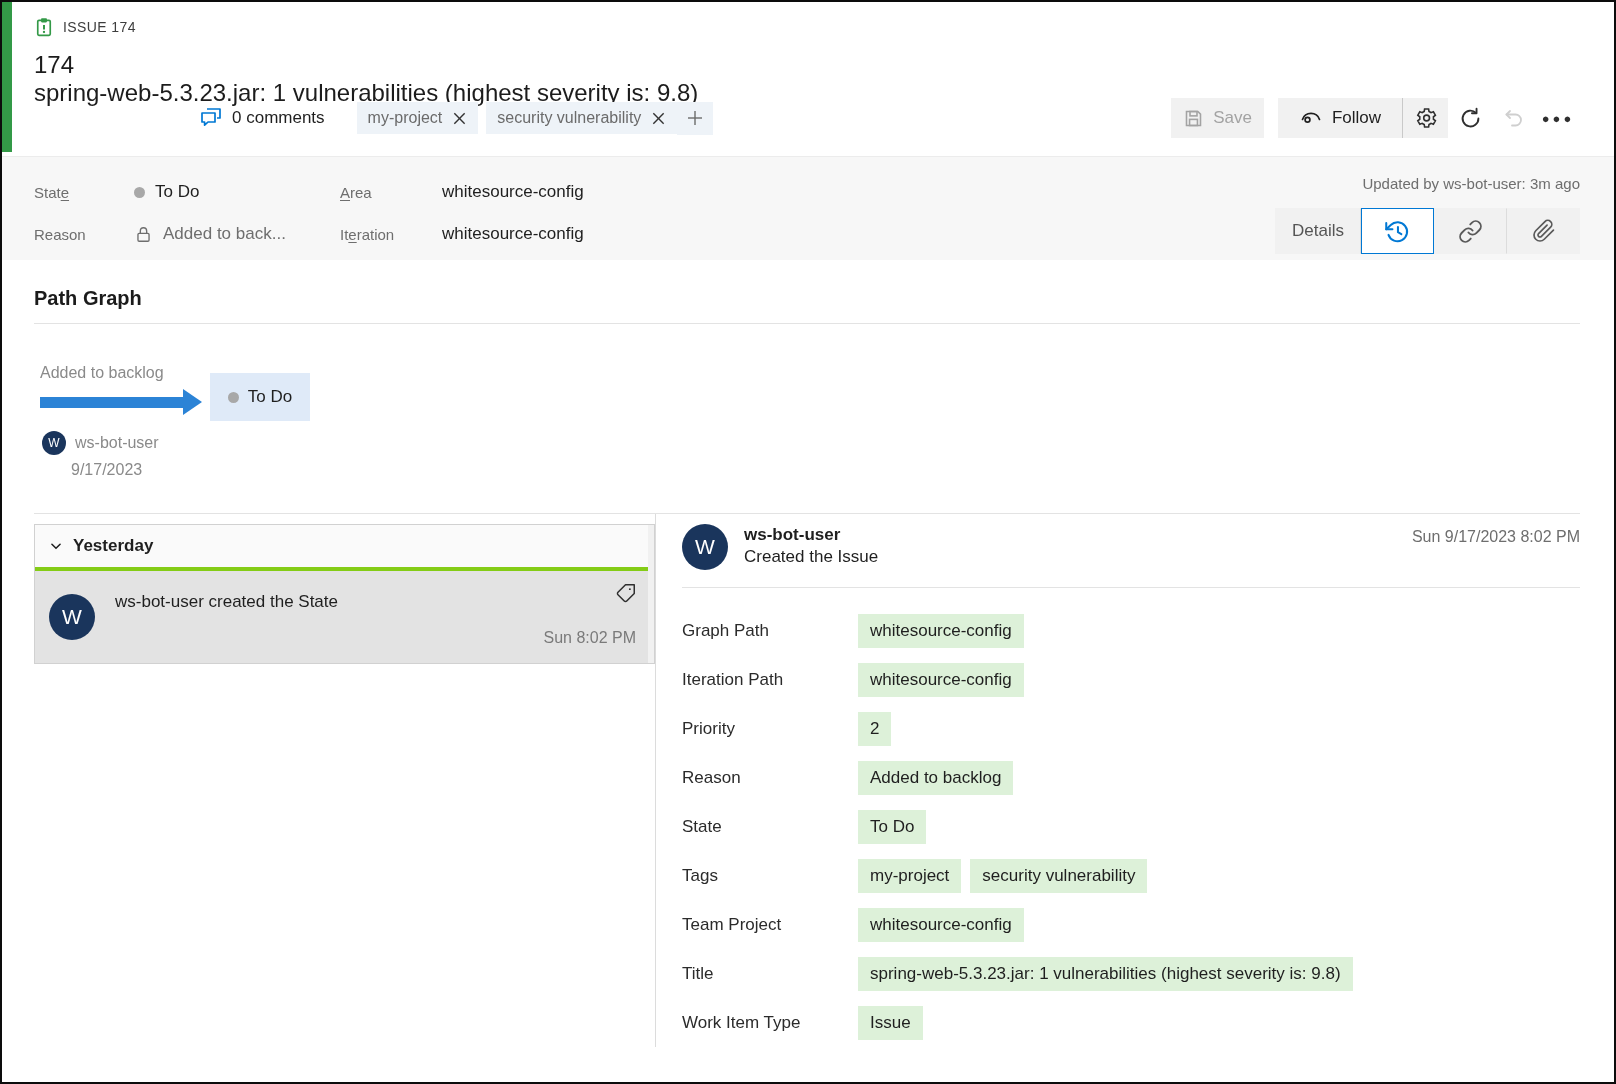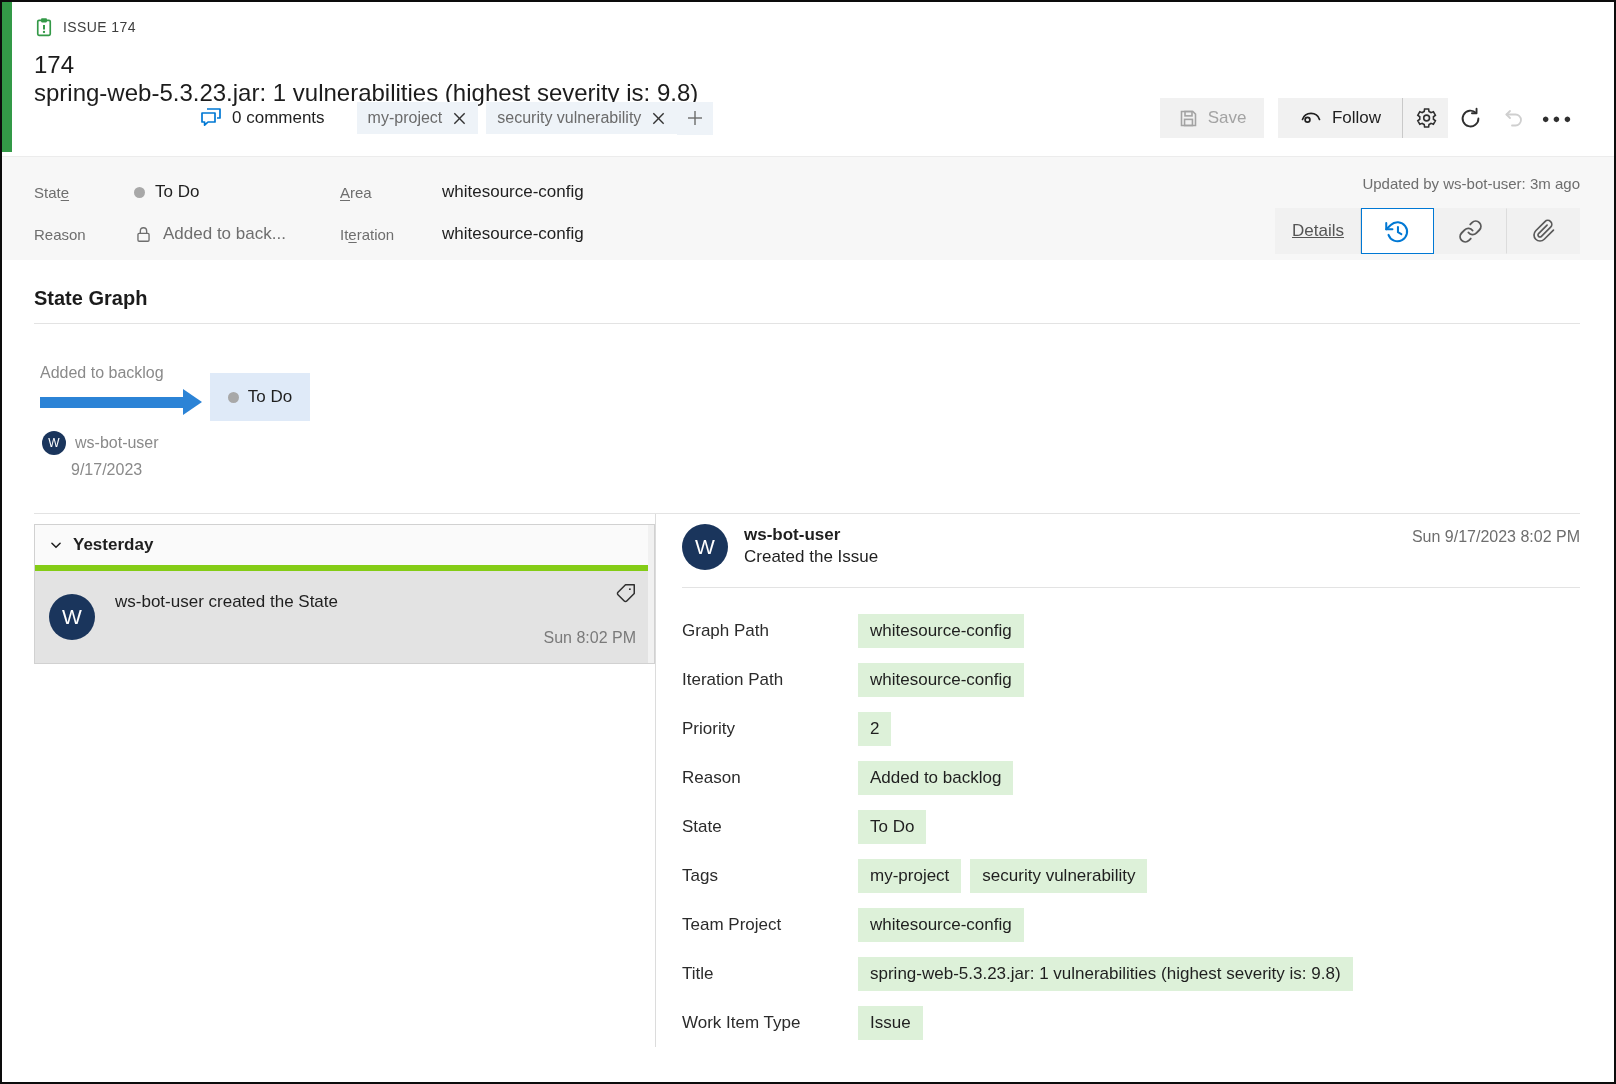--- a/index.html
+++ b/index.html
@@ -18,39 +18,39 @@
   .assignee { display:flex; align-items:center; gap:9px; width:290px; }
   .assignee-name { font-size:17px; color:#5f5f5f; }
   .comments { display:flex; align-items:center; gap:9px; margin-left:165px; }
   .comments-text { font-size:17px; color:#1f1f1f; }
   .tag-list { display:flex; align-items:center; gap:8px; margin-left:32px; }
   .tag-chip { display:inline-flex; align-items:center; gap:10px; background:#eef3f8; padding:7px 11px; font-size:16px; color:#6b6b6b; }
   .tag-remove { display:inline-flex; cursor:pointer; }
   .tag-add { display:inline-flex; align-items:center; justify-content:center; background:#eef3f8; width:36px; height:33px; cursor:pointer; }
   .toolbar { display:flex; align-items:center; margin-left:auto; }
   .btn { display:flex; align-items:center; justify-content:center; gap:9px; height:40px; background:#f1f1f1; cursor:pointer; }
-  .btn-save { width:104px; color:#a3a3a3; font-size:17px; }
+  .btn-save { width:93px; color:#a3a3a3; font-size:17px; }
   .btn-follow-group { display:flex; margin-left:14px;align-items:flex-end; }
   .btn-follow { width:124px; color:#1f1f1f; font-size:17px; }
   .btn-gear { width:46px; border-left:1px solid #c9c9c9; }
   .icon-btn { width:44px; height:40px; display:flex; align-items:center; justify-content:center; cursor:pointer; }
   .ellipsis { font-size:13px; letter-spacing:3px; color:#2f2f2f; font-weight:bold; }
 
   
   .statebar { position:relative; margin-top:16px; height:104px; background:#f7f7f7; border-top:1px solid #ececec; padding:14px 34px 0 32px; }
   .sb-grid { display:grid; grid-template-columns:100px 206px 102px auto; grid-auto-rows:42px; align-items:center; width:640px; }
   .sb-label { font-size:15px; color:#6e6e6e; }
   .ak { text-decoration:underline; text-underline-offset:2px; }
   .sb-value { font-size:17px; color:#1f1f1f; display:flex; align-items:center; gap:10px; }
   .sb-value.muted { color:#6e6e6e; }
   .state-dot { width:11px; height:11px; border-radius:50%; background:#a8a8a8; display:inline-block; }
   .sb-right { position:absolute; top:18px; right:34px; text-align:right; }
   .updated { font-size:15px; color:#6e6e6e; }
   .tabstrip { display:flex; margin-top:16px; }
-  .tab { height:46px; background:#f1f1f1; display:flex; align-items:center; justify-content:center; cursor:pointer; border:1px solid #f1f1f1; border-right:1px solid #dcdcdc;text-decoration:underline; }
+  .tab { height:46px; background:#f1f1f1; display:flex; align-items:center; justify-content:center; cursor:pointer; border:1px solid #f1f1f1; border-right:1px solid #dcdcdc; }
   .tab:last-child { border-right:1px solid #f1f1f1; }
   .tab-details { width:86px; font-size:17px; color:#555; }
   .tab-icon { width:73px; }
   .tab.selected { background:#fff; border:1px solid #0078d4; }
 
   
   .content { padding:0 34px 0 32px; }
   h2.section { font-size:20px; font-weight:bold; color:#1b1b1b; margin-top:27px; }
   .rule { border-bottom:1px solid #e3e3e3; margin-top:13px; }
 
@@ -63,21 +63,21 @@
   .graph-user { position:absolute; left:8px; top:86px; display:flex; align-items:center; gap:9px; }
   .avatar { border-radius:50%; background:#1a355c; color:#fff; display:flex; align-items:center; justify-content:center; }
   .avatar-sm { width:24px; height:24px; font-size:12px; }
   .avatar-lg { width:46px; height:46px; font-size:21px; }
   .graph-user-name, .graph-date { font-size:16px; color:#8a8a8a; }
   .graph-date { position:absolute; left:37px; top:116px; }
 
   .history-cols { display:flex; height:533px; }
   .h-left { width:621px; padding-top:10px; }
   .list-panel { position:relative; border:1px solid #d1d1d1; background:#fff; }
-  .group-header { display:flex; align-items:center; gap:10px; height:46px; background:#fafafa; padding-left:14px; border-bottom:6px solid #84cc16; cursor:pointer; }
+  .group-header { display:flex; align-items:center; gap:10px; height:46px; background:#fafafa; padding-left:14px; border-bottom:4px solid #84cc16; cursor:pointer; }
   .group-title { font-size:17px; font-weight:bold; color:#1f1f1f; }
   .list-item { position:relative; height:92px; background:#e3e3e3; cursor:pointer; }
   .li-avatar { position:absolute; left:14px; top:23px; }
   .li-text { position:absolute; left:80px; top:21px; font-size:17px; color:#1f1f1f; }
   .li-tag-icon { position:absolute; right:18px; top:12px; }
   .li-time { position:absolute; right:18px; bottom:16px; font-size:16px; color:#7a7a7a; }
   .list-scroll { position:absolute; top:0; right:0; bottom:0; width:6px; background:#f1f1f1; }
   .h-divider { width:1px; background:#dcdcdc; }
   .h-right { flex:1; padding:10px 0 0 26px; }
   .detail-head { display:flex; align-items:flex-start; }
@@ -260,21 +260,21 @@
             <svg width="24" height="24" viewBox="0 0 24 24" fill="none" stroke="#595959" stroke-width="1.7" stroke-linecap="round" stroke-linejoin="round">
                 <path d="M21.44 11.05l-9.19 9.19a6 6 0 0 1-8.49-8.49l9.19-9.19a4 4 0 0 1 5.66 5.66l-9.2 9.19a2 2 0 0 1-2.83-2.83l8.49-8.48"></path>
               </svg>
           </span>
         </div>
       </div>
     </div>
   </div>
 
   <div class="content">
-    <h2 class="section">State Graph</h2>
+    <h2 class="section">Path Graph</h2>
     <div class="rule"></div>
 
     <div class="graph">
       <div class="transition-label">Added to backlog</div>
       <div class="arrow">
         <div class="arrow-body"></div>
           <div class="arrow-head"></div>
       </div>
       <div class="to-state-box">
         <span class="state-dot"></span>

